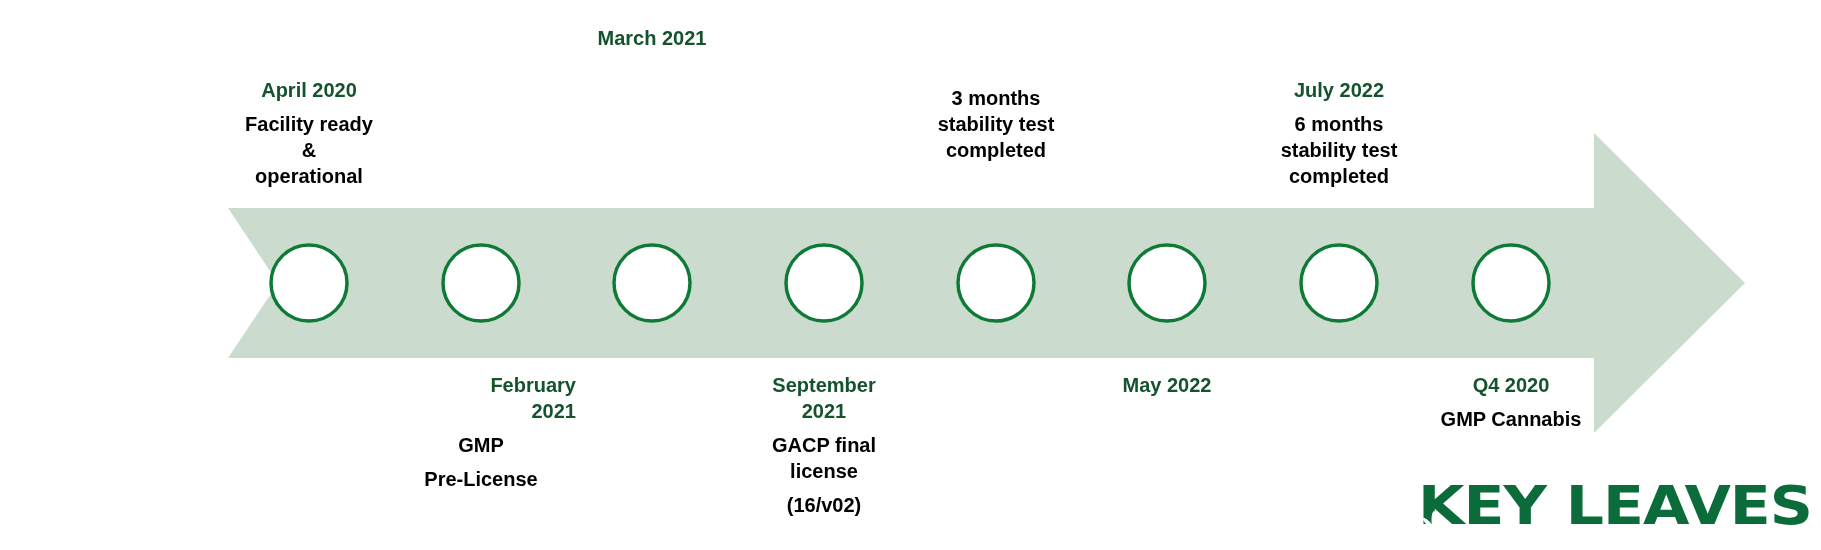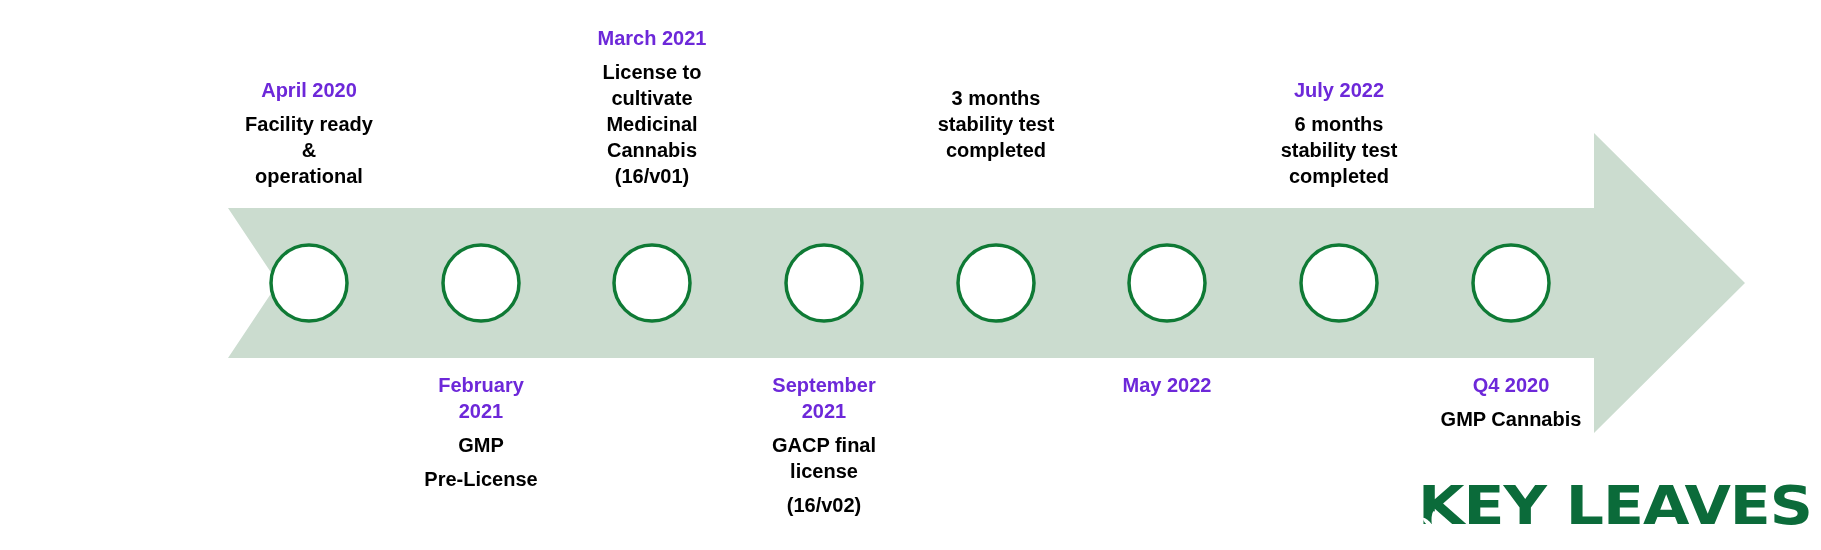--- a/index.html
+++ b/index.html
@@ -6,21 +6,21 @@
     body {
       width: 1821px; height: 550px; position: relative; overflow: hidden;
       background: #ffffff;
       font-family: "Liberation Sans", "DejaVu Sans", sans-serif;
     }
     #arrow-svg { position: absolute; left: 0; top: 0; }
     .milestone-label {
       position: absolute; width: 190px; text-align: center;
       font-weight: bold; font-size: 20px; line-height: 26px; color: #000;
     }
-    .milestone-date { color: #6d28d9; display: block; }
+    .milestone-date { color: #14532d; display: block; }
     .milestone-desc { display: block; white-space: pre-line; }
     .gap-sm { margin-top: 8px; }
     .logo {
       position: absolute; left: 1418px; top: 478px;
       font-family: "DejaVu Sans", sans-serif; font-weight: bold;
       font-size: 60px; line-height: 60px; letter-spacing: -1px;
       color: #0b6b3a; transform: scaleY(0.9); transform-origin: top left;
       white-space: nowrap;
     }
     .logo-leaf { position: absolute; left: 1421px; top: 510px; }
@@ -44,42 +44,37 @@
 
 <div class="milestone-label" style="left:214px; top:77px;">
   <span class="milestone-date">April 2020</span>
   <span class="milestone-desc gap-sm">Facility ready
 &amp;
 operational</span>
 </div>
 
 <div class="milestone-label" style="left:557px; top:25px;">
   <span class="milestone-date">March 2021</span>
-  <span class="milestone-desc gap-sm">License to
-cultivate
-Medicinal
-Cannabis
-(16/v01)</span>
 </div>
 
 <div class="milestone-label" style="left:901px; top:77px;">
   <span class="milestone-desc gap-sm">3 months
 stability test
 completed</span>
 </div>
 
 <div class="milestone-label" style="left:1244px; top:77px;">
   <span class="milestone-date">July 2022</span>
   <span class="milestone-desc gap-sm">6 months
 stability test
 completed</span>
 </div>
 
 <div class="milestone-label" style="left:386px; top:372px;">
-  <span class="milestone-date" style="white-space:pre-line;">February
+  <span class="milestone-date" style="white-space:pre-line;text-align:right;">February
 2021</span>
   <span class="milestone-desc gap-sm">GMP</span>
   <span class="milestone-desc gap-sm">Pre-License</span>
 </div>
 
 <div class="milestone-label" style="left:729px; top:372px;">
   <span class="milestone-date" style="white-space:pre-line;">September
 2021</span>
   <span class="milestone-desc gap-sm">GACP final
 license</span>

